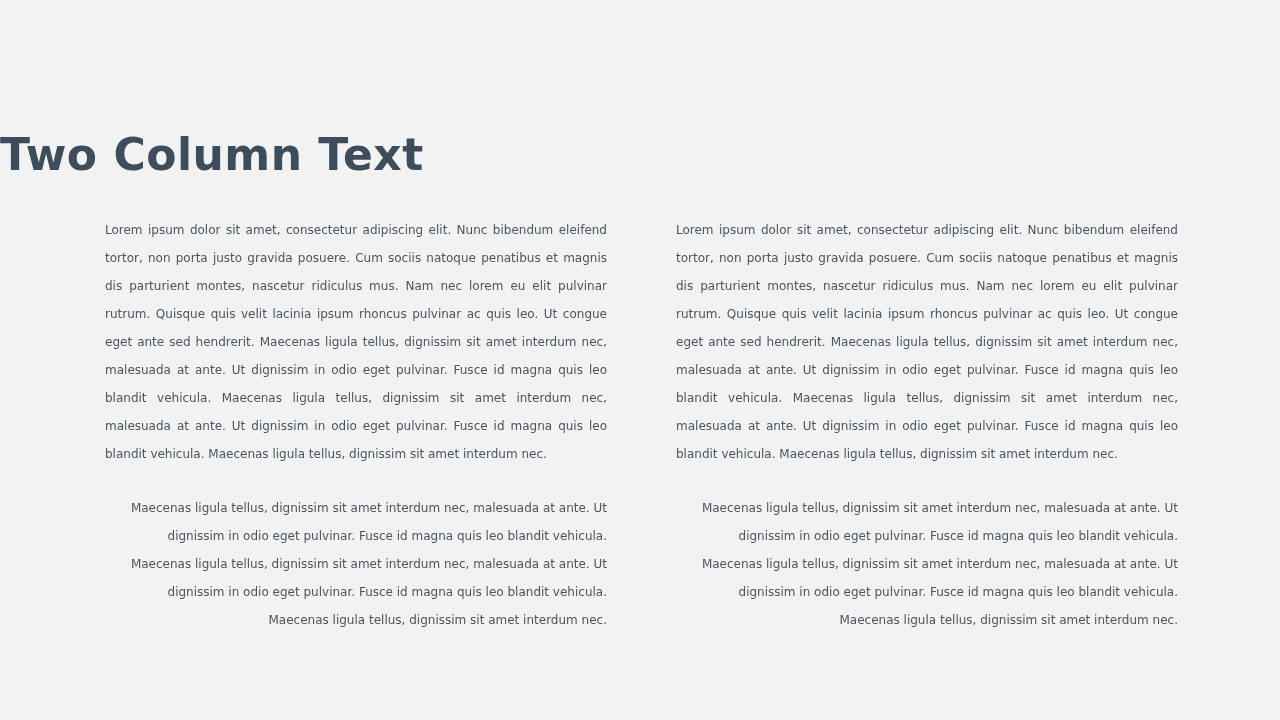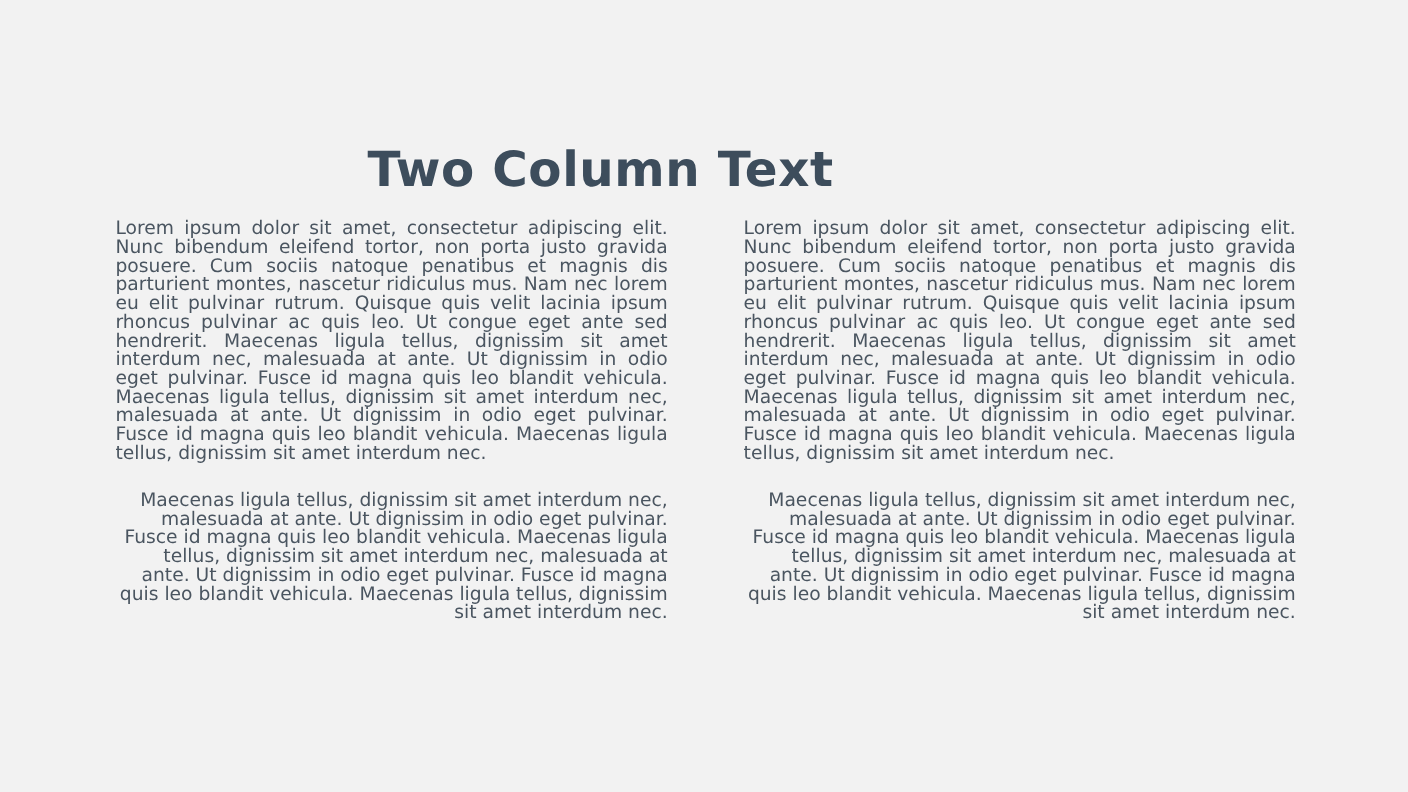--- a/index.html
+++ b/index.html
@@ -17,43 +17,43 @@
     position: relative;
     width: 1280px;
     height: 720px;
     box-sizing: border-box;
   }
   .slide-title {
     position: absolute;
     top: 100px;
     left: 0;
     width: 1092px;
-    text-align: center;
+    text-align: left;
     font-size: 44px;
     font-weight: bold;
     color: #3d4d5c;
     letter-spacing: 0.5px;
     line-height: 1.2;
   }
   .columns {
     position: absolute;
     top: 200px;
     left: 105px;
     width: 1073px;
     display: flex;
     justify-content: space-between;
   }
   .column {
     width: 502px;
   }
   .para {
-    font-size: 17px;
-    line-height: 17px;
+    font-size: 12px;
+    line-height: 28px;
     color: #4a5560;
-    margin: 0 0 26px 0;
+    margin: 16px 0 26px 0;
     text-align: justify;
   }
   .para:last-child {
     margin-bottom: 0;
     text-align: right;
   }
 </style>
 </head>
 <body>
 

